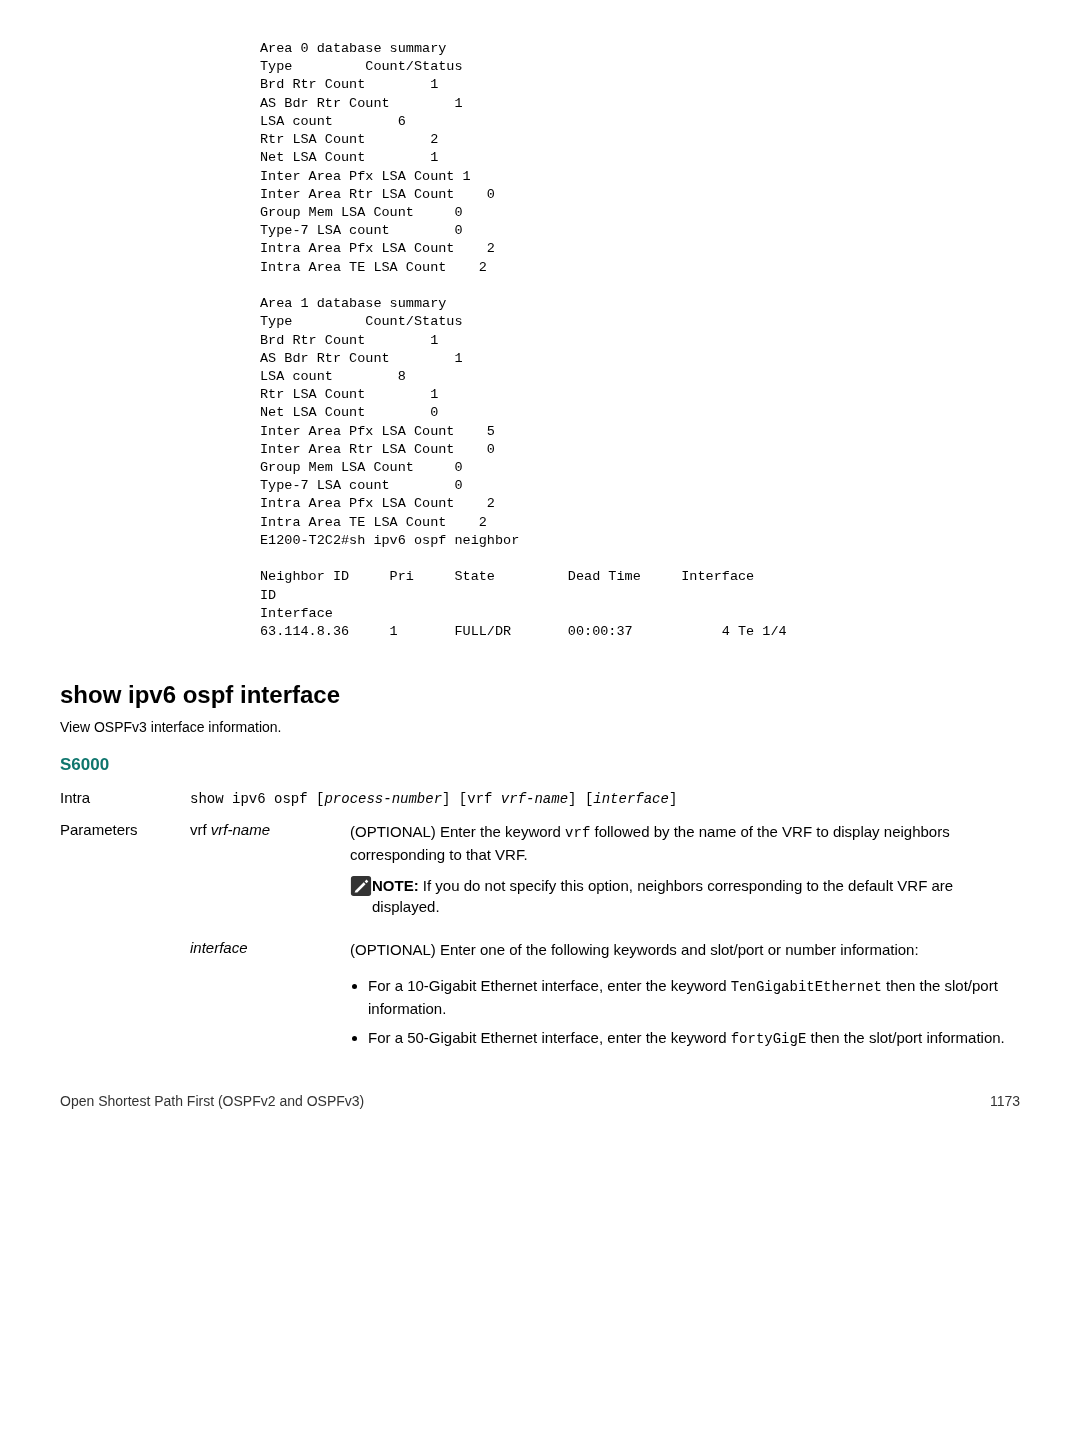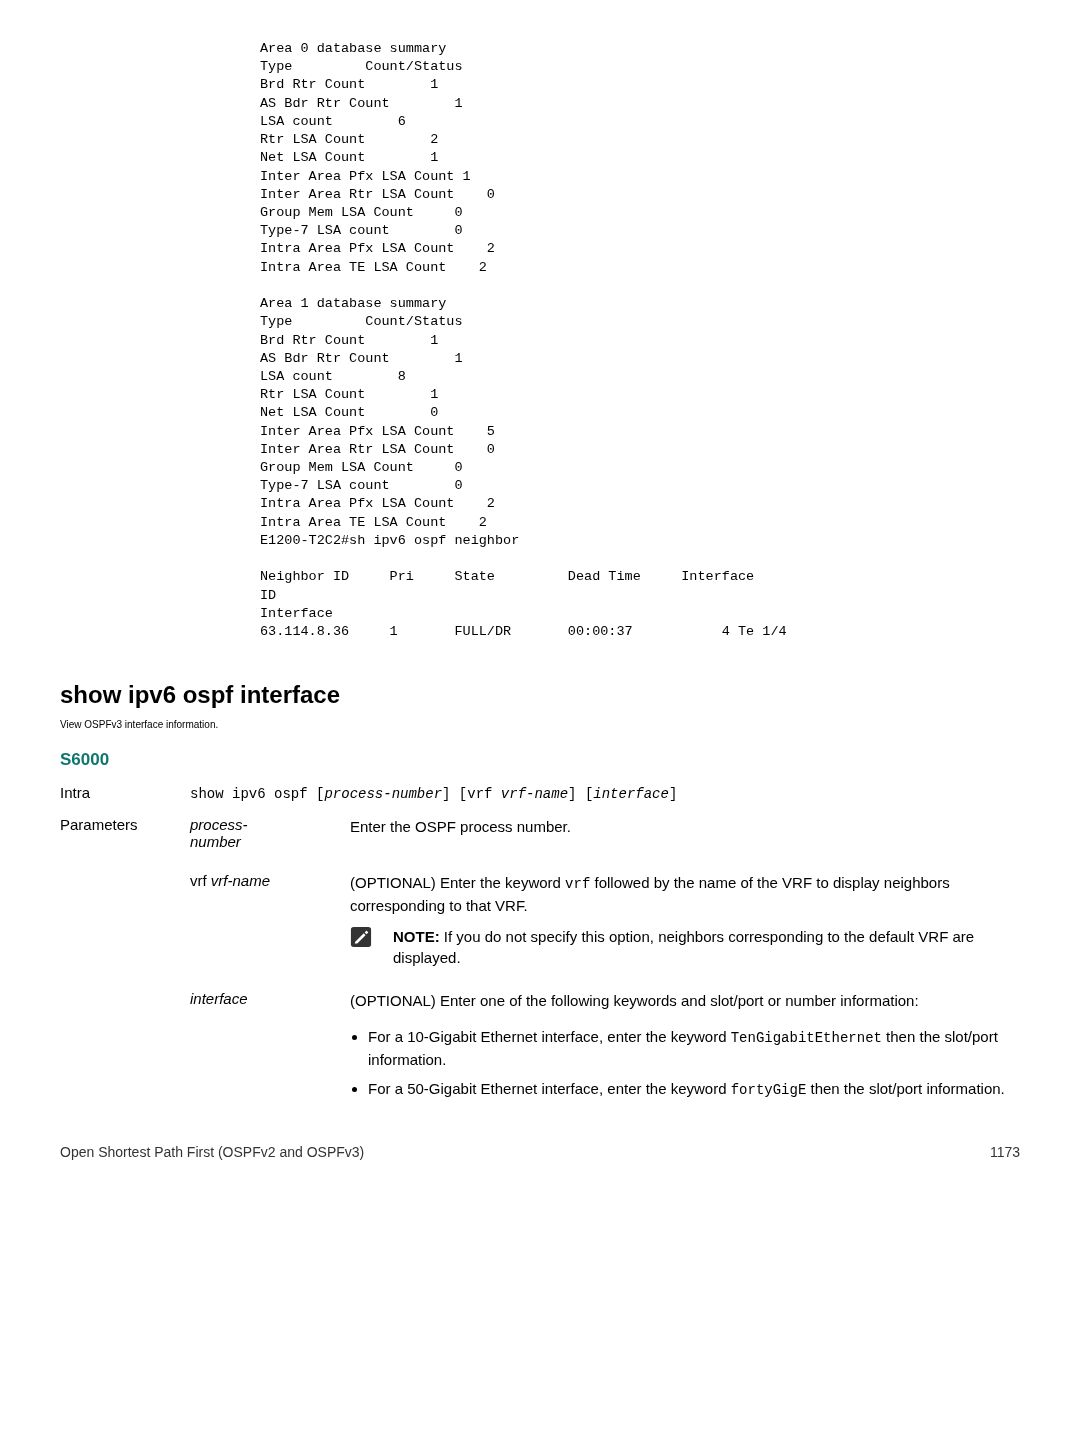--- a/index.html
+++ b/index.html
@@ -19,21 +19,21 @@
     line-height: 1.35;
     margin-left: 200px;
     margin-bottom: 40px;
   }
   .section-title {
     font-size: 24px;
     font-weight: bold;
     margin-bottom: 10px;
   }
   .section-desc {
-    font-size: 10px;
+    font-size: 14px;
     margin-bottom: 20px;
   }
   .subhead {
     font-size: 17px;
     font-weight: bold;
     color: #0f766e;
     margin-bottom: 14px;
   }
   .syntax-row {
     display: flex;
@@ -55,21 +55,21 @@
   }
   .param-desc {
     flex: 1;
     font-size: 15px;
     line-height: 1.45;
   }
   .note-box {
     display: flex;
     align-items: flex-start;
     margin-top: 10px;
-    gap: 21px;
+    gap: 0;
   }
   .note-icon {
     width: 22px;
     height: 22px;
     flex-shrink: 0;
   }
   .note-text { font-size: 15px; line-height: 1.4; }
   .bold { font-weight: bold; }
   .bullets { margin-top: 14px; padding-left: 18px; }
   .bullets li { margin-bottom: 8px; font-size: 15px; line-height: 1.4; }
@@ -125,25 +125,20 @@
 <div class="syntax-row">
   <div class="row-label">Intra</div>
   <div class="mono">
     <span>show ipv6 ospf [</span><span class="italic">process-number</span><span>] [vrf </span><span class="italic">vrf-name</span><span>] [</span><span class="italic">interface</span><span>]</span>
   </div>
 </div>
 
 <div class="syntax-row" style="align-items:flex-start;">
   <div class="row-label">Parameters</div>
   <div style="flex:1;">
-    <div class="param-row">
-      <div class="param-name italic" style="white-space:pre;">process-
-number</div>
-      <div class="param-desc">Enter the OSPF process number.</div>
-    </div>
 
     <div class="param-row">
       <div class="param-name">
         <span>vrf </span><span class="italic">vrf-name</span>
       </div>
       <div class="param-desc">
         <span>(OPTIONAL) Enter the keyword </span><span class="mono">vrf</span><span> followed by the name of the VRF to display neighbors corresponding to that VRF.</span>
         <div class="note-box">
           <svg class="note-icon" viewBox="0 0 24 24">
             <rect x="1" y="1" width="22" height="22" rx="3" fill="#333"></rect>

